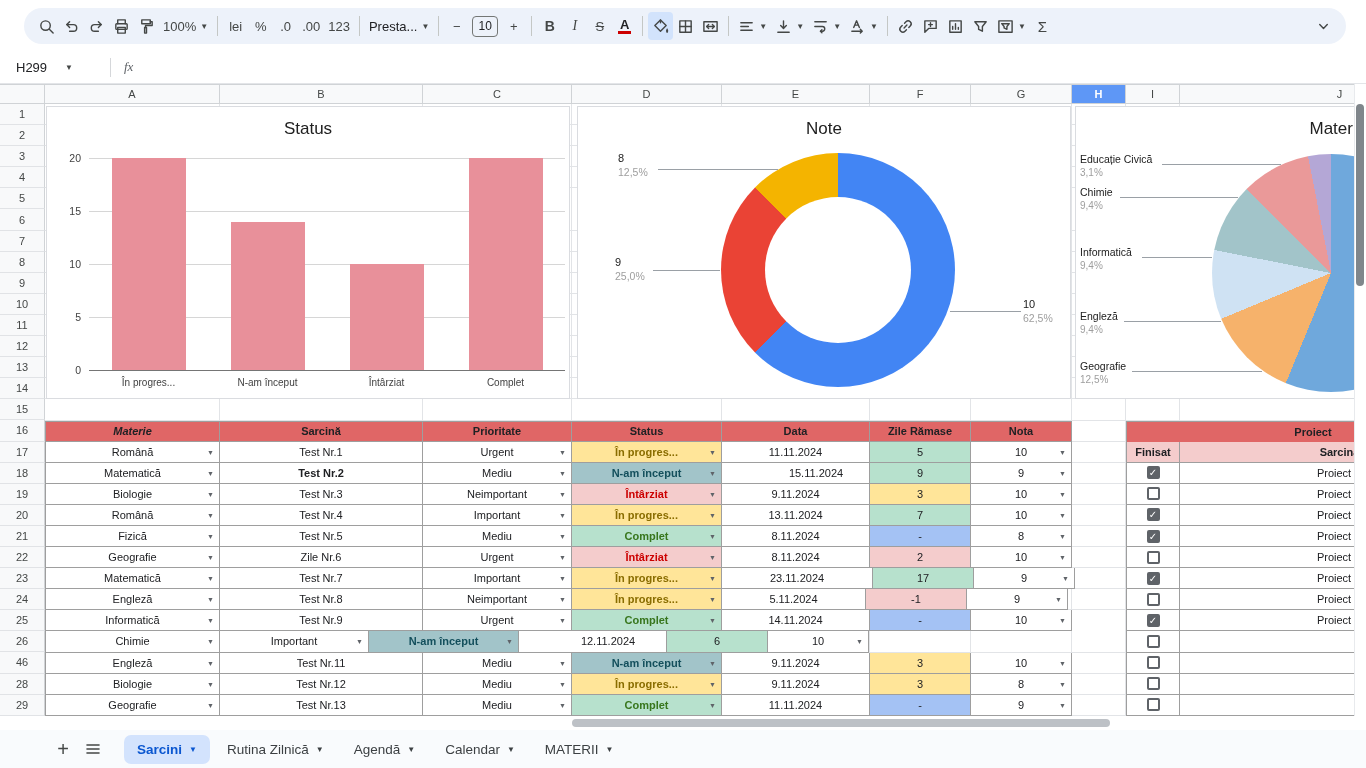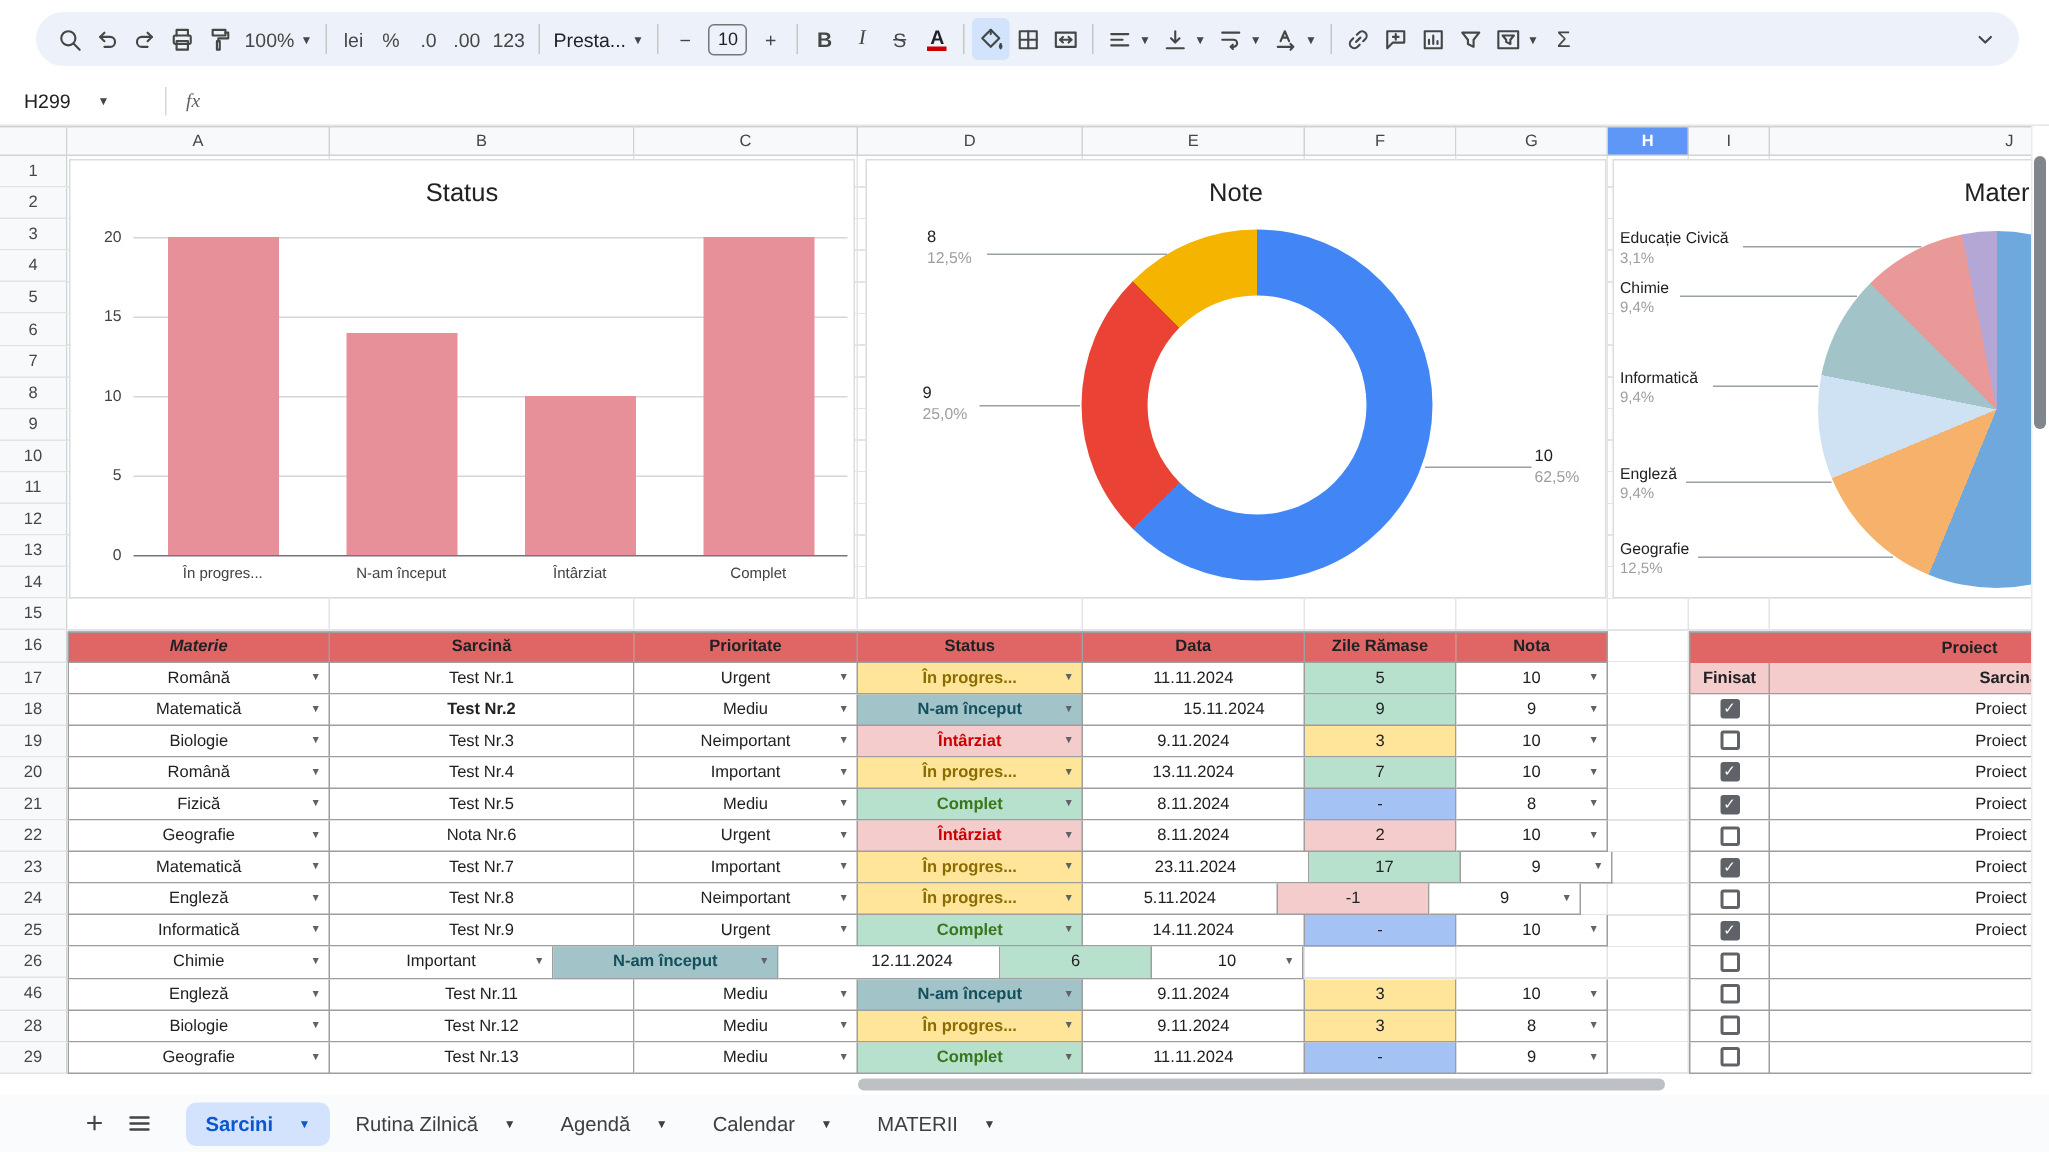--- a/index.html
+++ b/index.html
@@ -84,21 +84,21 @@
   
   .vscroll-track { position:absolute; right:0; top:84px; width:12px; height:632px; background:#fff; border-left:1px solid #e8eaed; }
   .vscroll-thumb { position:absolute; right:2px; top:104px; width:8px; height:182px; background:#80868b; border-radius:4px; }
   .hscroll-thumb { position:absolute; left:572px; top:719px; width:538px; height:8px; background:#bdc1c6; border-radius:4px; }
 
   
   .sheetbar { position:absolute; left:0; right:0; bottom:0; height:38px; background:#f9fbfd; display:flex; align-items:center; padding-left:48px; }
   .sb-icon { width:30px; height:30px; display:flex; align-items:center; justify-content:center; color:#444746; border-radius:50%; flex:none; }
   .sb-icon svg { width:18px; height:18px; stroke:#444746; stroke-width:1.6; fill:none; stroke-linecap:round; }
   .tabs { display:flex; align-items:center; margin-left:16px; gap:4px; }
-  .tab { display:flex; align-items:center; gap:17px; padding:0 13px; height:29px; font-size:13.5px; color:#3c4043; border-radius:7px; white-space:nowrap; }
+  .tab { display:flex; align-items:center; gap:7px; padding:0 13px; height:29px; font-size:13.5px; color:#3c4043; border-radius:7px; white-space:nowrap; }
   .tab .tab-caret { font-size:8px; color:#3c4043; }
   .tab.active { background:#d3e3fd; color:#0b57d0; font-weight:700; }
   .tab.active .tab-caret { color:#0b57d0; }
 </style>
 </head>
 <body>
 
 <div class="app">
 
   <div class="toolbar">
@@ -449,42 +449,42 @@
           <div class="t-cell first" style="width: 175px;">Fizică<span class="cell-caret">▼</span></div>
           <div class="t-cell" style="width: 203px;">Test Nr.5</div>
           <div class="t-cell" style="width: 149px;">Mediu<span class="cell-caret">▼</span></div>
           <div class="t-cell" style="width: 150px; background: rgb(183, 225, 205); color: rgb(56, 118, 29); font-weight: 700;">Complet<span class="cell-caret">▼</span></div>
           <div class="t-cell" style="width: 148px;">8.11.2024</div>
           <div class="t-cell" style="width: 101px; background: rgb(164, 194, 244);">-</div>
           <div class="t-cell" style="width: 101px;">8<span class="cell-caret">▼</span></div>
         </div>
         <div class="t-row">
           <div class="t-cell first" style="width: 175px;">Geografie<span class="cell-caret">▼</span></div>
-          <div class="t-cell" style="width: 203px;">Nota Nr.6</div>
+          <div class="t-cell" style="width: 203px;">Zile Nr.6</div>
           <div class="t-cell" style="width: 149px;">Urgent<span class="cell-caret">▼</span></div>
           <div class="t-cell" style="width: 150px; background: rgb(244, 204, 204); color: rgb(204, 0, 0); font-weight: 700;">Întârziat<span class="cell-caret">▼</span></div>
           <div class="t-cell" style="width: 148px;">8.11.2024</div>
           <div class="t-cell" style="width: 101px; background: rgb(244, 204, 204);">2</div>
           <div class="t-cell" style="width: 101px;">10<span class="cell-caret">▼</span></div>
         </div>
         <div class="t-row">
           <div class="t-cell first" style="width: 175px;">Matematică<span class="cell-caret">▼</span></div>
           <div class="t-cell" style="width: 203px;">Test Nr.7</div>
           <div class="t-cell" style="width: 149px;">Important<span class="cell-caret">▼</span></div>
           <div class="t-cell" style="width: 150px; background: rgb(255, 229, 153); color: rgb(138, 109, 0); font-weight: 700;">În progres...<span class="cell-caret">▼</span></div>
           <div class="t-cell" style="width: 151px;">23.11.2024</div>
           <div class="t-cell" style="width: 101px; background: rgb(183, 225, 205);">17</div>
           <div class="t-cell" style="width: 101px;">9<span class="cell-caret">▼</span></div>
         </div>
         <div class="t-row">
           <div class="t-cell first" style="width: 175px;">Engleză<span class="cell-caret">▼</span></div>
           <div class="t-cell" style="width: 203px;">Test Nr.8</div>
           <div class="t-cell" style="width: 149px;">Neimportant<span class="cell-caret">▼</span></div>
           <div class="t-cell" style="width: 150px; background: rgb(255, 229, 153); color: rgb(138, 109, 0); font-weight: 700;">În progres...<span class="cell-caret">▼</span></div>
-          <div class="t-cell" style="width: 130px;">5.11.2024</div>
+          <div class="t-cell" style="width: 144px;">5.11.2024</div>
           <div class="t-cell" style="width: 101px; background: rgb(244, 204, 204);">-1</div>
           <div class="t-cell" style="width: 101px;">9<span class="cell-caret">▼</span></div>
         </div>
         <div class="t-row">
           <div class="t-cell first" style="width: 175px;">Informatică<span class="cell-caret">▼</span></div>
           <div class="t-cell" style="width: 203px;">Test Nr.9</div>
           <div class="t-cell" style="width: 149px;">Urgent<span class="cell-caret">▼</span></div>
           <div class="t-cell" style="width: 150px; background: rgb(183, 225, 205); color: rgb(56, 118, 29); font-weight: 700;">Complet<span class="cell-caret">▼</span></div>
           <div class="t-cell" style="width: 148px;">14.11.2024</div>
           <div class="t-cell" style="width: 101px; background: rgb(164, 194, 244);">-</div>

